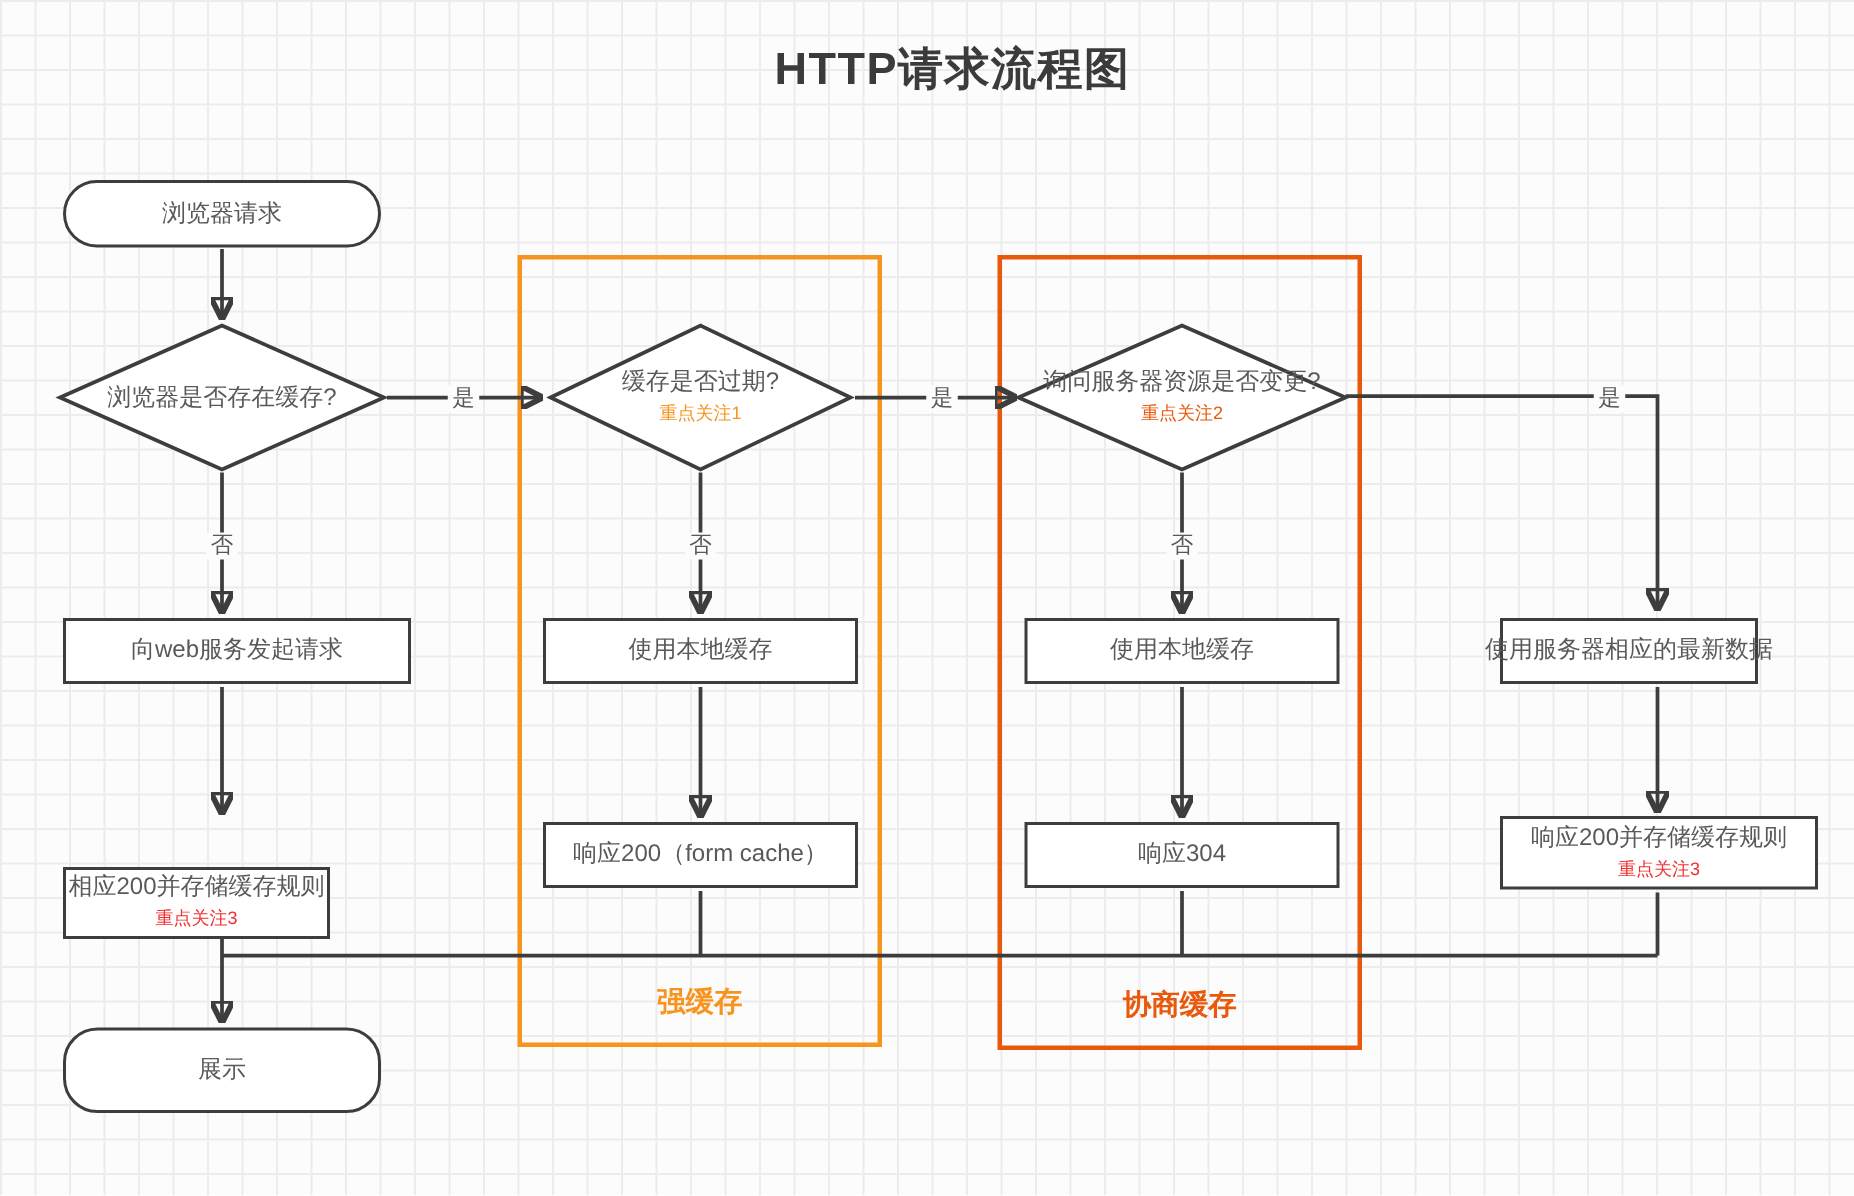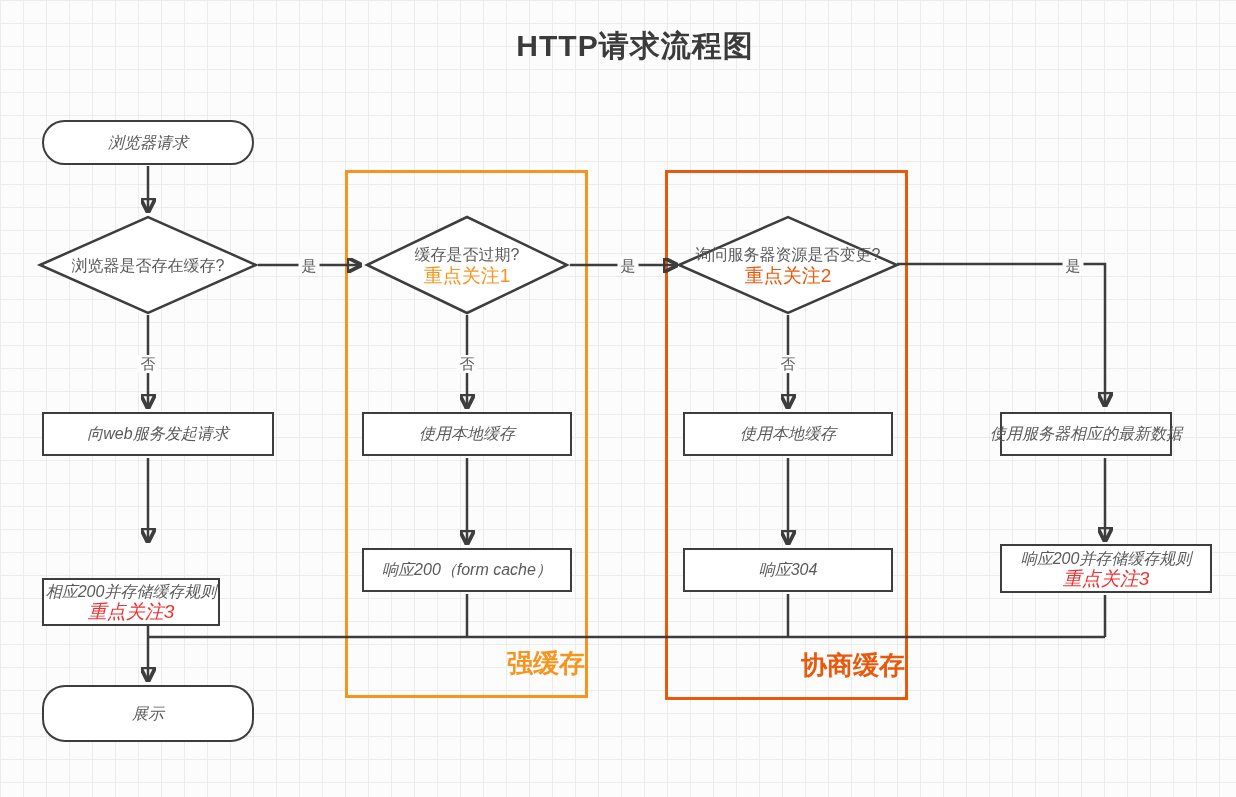--- a/index.html
+++ b/index.html
@@ -24,44 +24,44 @@
   }
   .title{
     position:absolute;left:635px;top:26px;transform:translateX(-50%);
     font-size:30px;font-weight:bold;color:#3b3b3b;letter-spacing:1px;
     white-space:nowrap;z-index:3;
   }
   .group{position:absolute;z-index:1;background:transparent}
   .group-strong{left:345px;top:170px;width:243px;height:528px;border:3px solid var(--orange1)}
   .group-negotiate{left:665px;top:170px;width:243px;height:530px;border:3px solid var(--orange2)}
   .group-label{
-    position:absolute;left:0;right:0;bottom:14px;text-align:right;
-    font-size:26px;font-weight:bold;
+    position:absolute;left:0;right:0;bottom:14px;text-align:center;
+    font-size:19px;font-weight:bold;
   }
   .group-strong .group-label{color:var(--orange1)}
   .group-negotiate .group-label{color:var(--orange2)}
   svg.wires{position:absolute;left:0;top:0;z-index:2}
   svg.wires path, svg.wires polygon{stroke:var(--line);stroke-width:2.5}
   svg.wires path{fill:none}
   svg.wires polygon{fill:#ffffff}
   .node{
     position:absolute;z-index:3;border:2.5px solid var(--line);background:#fff;
     display:flex;flex-direction:column;align-items:center;justify-content:center;
-    color:var(--text);font-size:16px;line-height:20px;text-align:center;white-space:nowrap;font-style:italic;
+    color:var(--text);font-size:16px;line-height:20px;text-align:center;white-space:nowrap;
   }
   .stadium{border-radius:23px}
   .dtext{
     position:absolute;z-index:3;display:flex;flex-direction:column;align-items:center;justify-content:center;
     color:var(--text);font-size:16px;line-height:21px;text-align:center;white-space:nowrap;pointer-events:none;
   }
   .elabel{
     position:absolute;z-index:3;transform:translate(-50%,-50%);
     background:var(--bg);color:var(--text);font-size:15px;line-height:1.2;padding:0 3px;
   }
-  .note{font-size:19px}
+  .note{font-size:12px}
   .note-orange1{color:var(--orange1)}
   .note-orange2{color:var(--orange2)}
   .note-red{color:var(--red)}
 </style>
 </head>
 <body>
 
 <div class="canvas">
 
   <div class="title">HTTP请求流程图</div>

